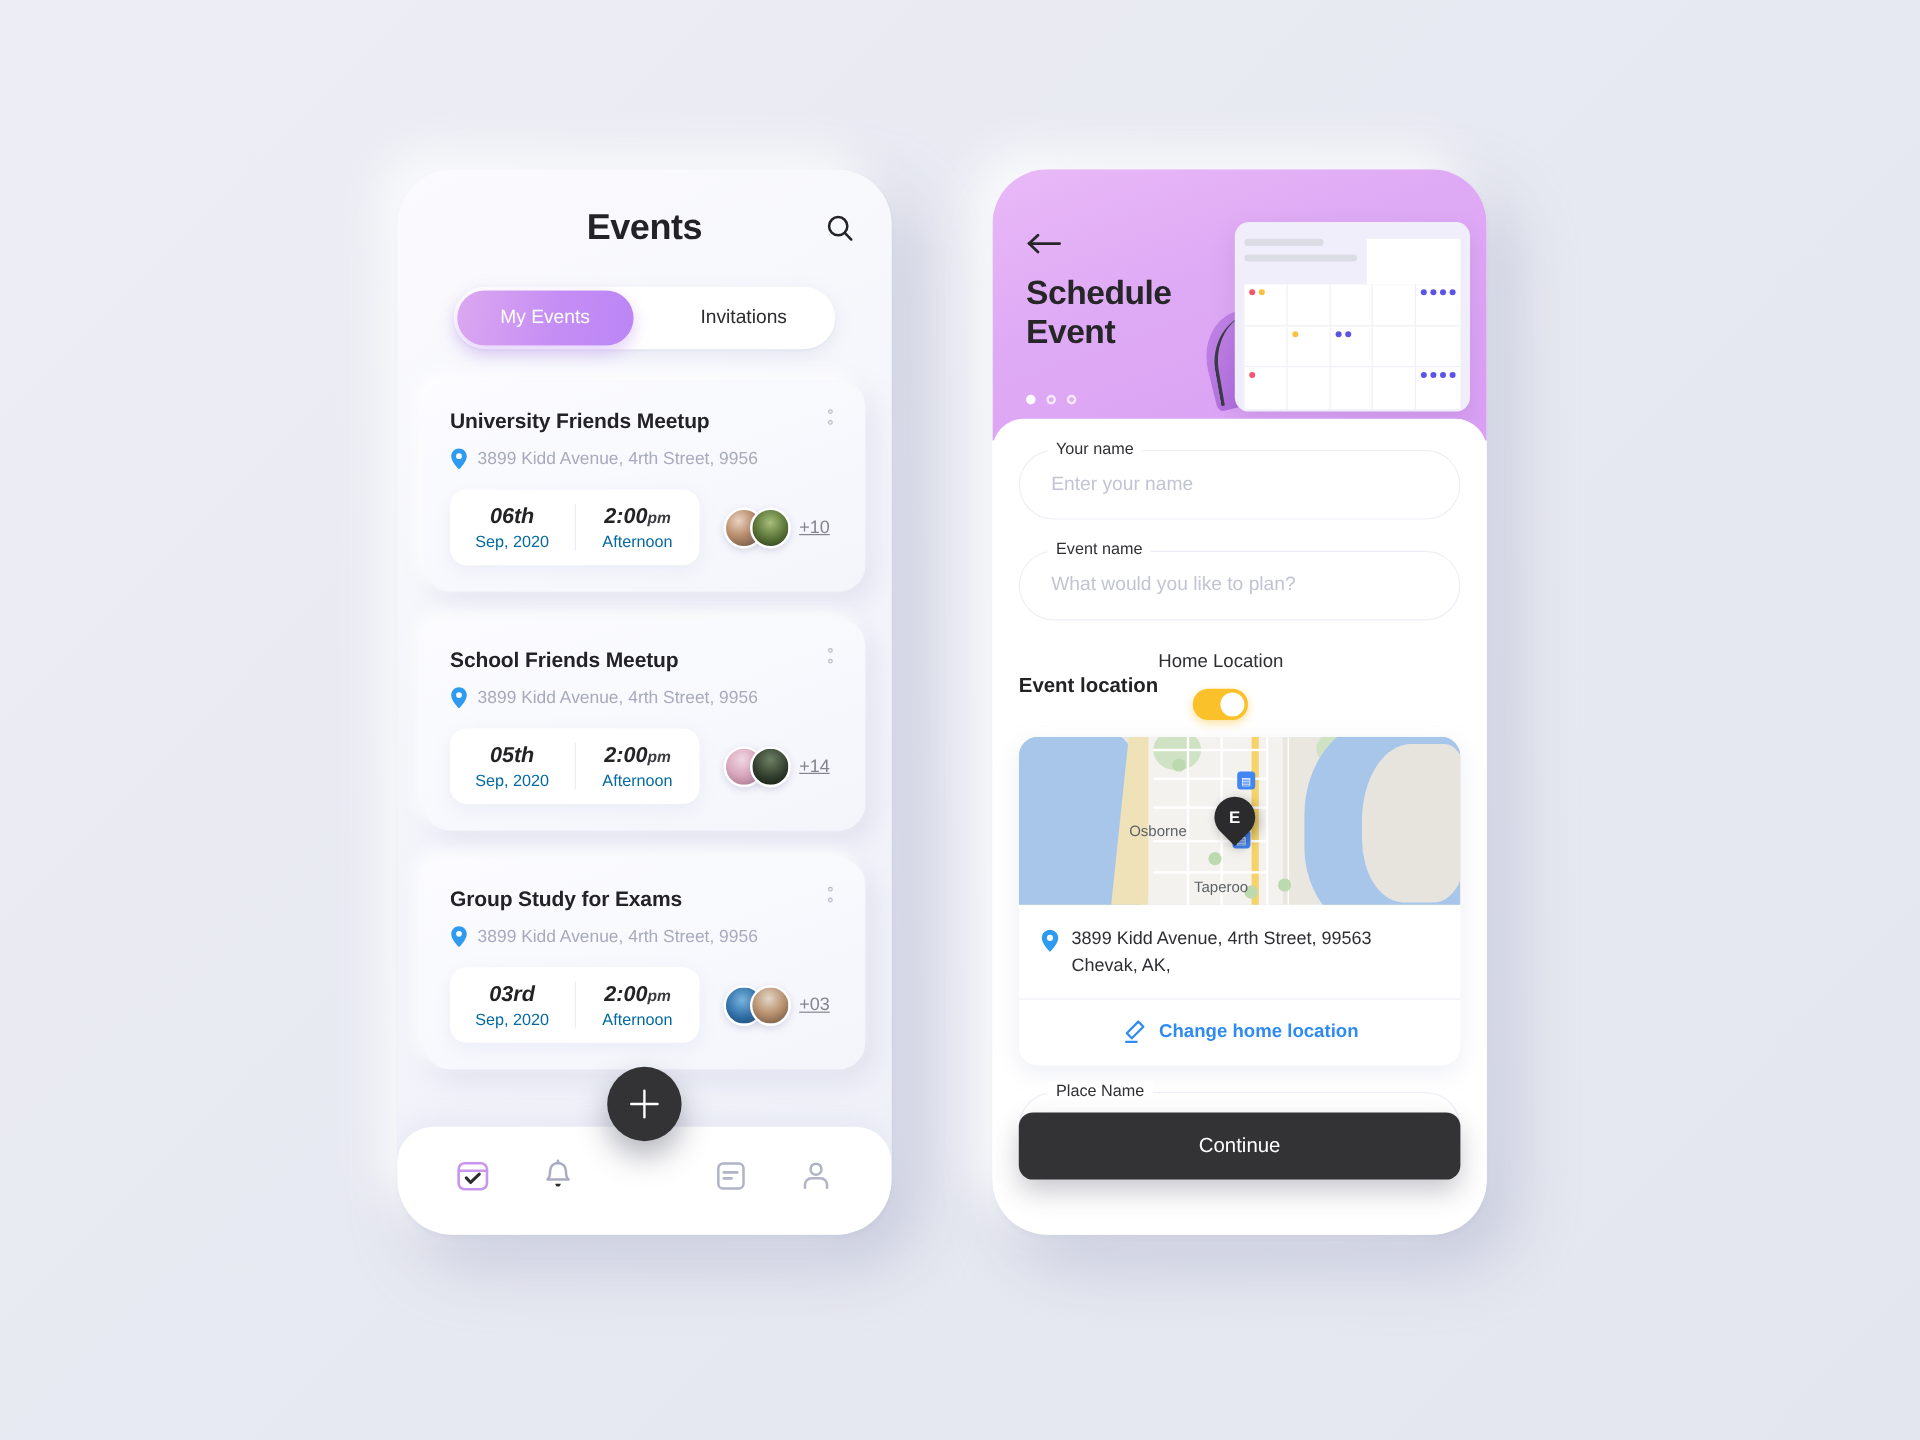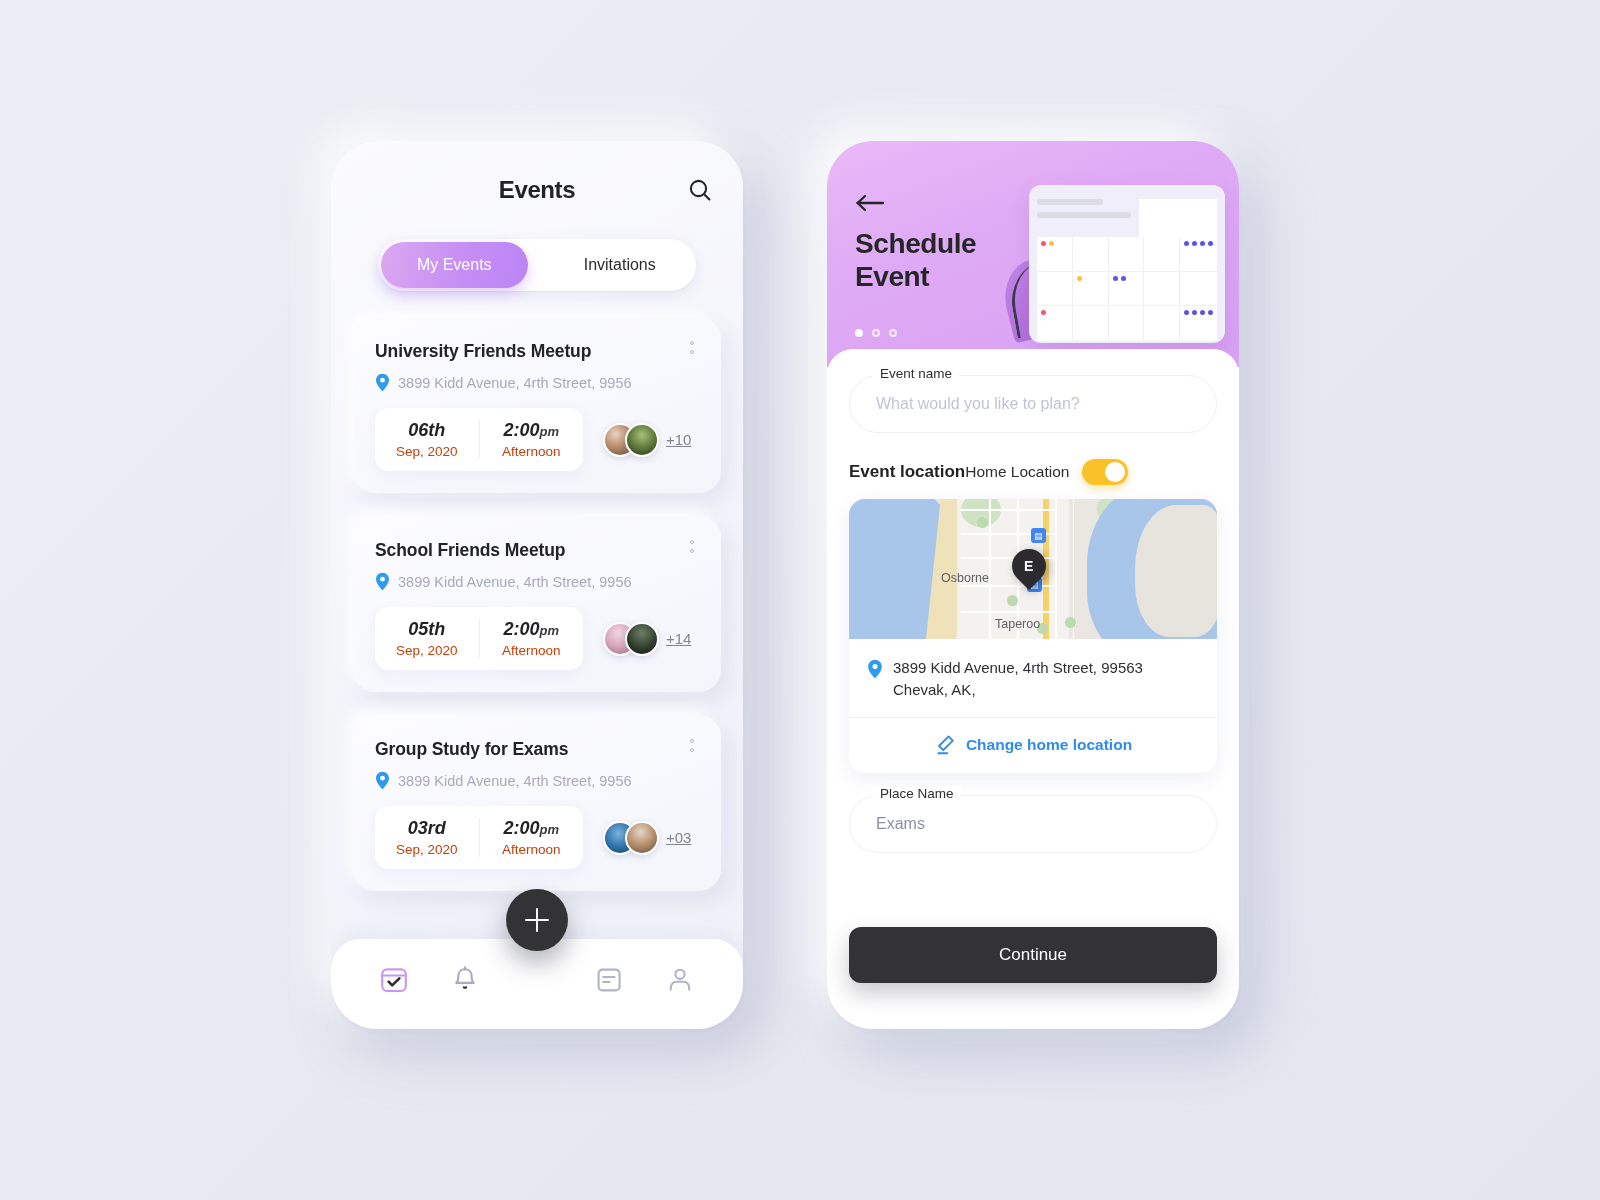--- a/index.html
+++ b/index.html
@@ -34,21 +34,21 @@
 
   
   .lp-header {
     position: relative;
     height: 98px;
     display: flex;
     align-items: center;
     justify-content: center;
   }
   .lp-title {
-    font-size: 24px;
+    font-size: 30px;
     font-weight: 700;
     color: #232325;
     letter-spacing: -0.4px;
   }
   .search-btn {
     position: absolute;
     right: 26px;
     top: 50%;
     transform: translateY(-50%);
     width: 34px; height: 34px;
@@ -129,21 +129,21 @@
     background: #ffffff;
     border-radius: 14px;
     padding: 12px 0 12px 0;
     display: flex;
     box-shadow: 0 4px 14px rgba(160,166,200,0.13);
   }
   .dt-col { flex: 1; text-align: center; }
   .dt-col + .dt-col { border-left: 1px solid #eceef5; }
   .dt-main { font-size: 18px; font-weight: 700; color: #232326; font-style: italic; }
   .dt-main .suffix { font-size: 13px; font-weight: 600; color: #3b3b40; }
-  .dt-sub { font-size: 13.5px; color: #c2410c; margin-top: 3px; }
+  .dt-sub { font-size: 13.5px; color: #0369a1; margin-top: 3px; }
 
   .attendees { display: flex; align-items: center; margin-left: 20px; }
   .avatar {
     width: 34px; height: 34px; border-radius: 50%;
     border: 2.5px solid #ffffff;
     background-size: cover;
     box-shadow: 0 2px 6px rgba(120,125,160,0.25);
   }
   .avatar + .avatar { margin-left: -12px; }
   .more-count { font-size: 15px; color: #82858f; margin-left: 7px; text-decoration: underline; }
@@ -304,21 +304,21 @@
     font-weight: 500;
   }
   .field-ph { font-size: 16px; color: #c2c4d4; }
   .field-val { font-size: 16px; color: #8d909f; }
 
   .loc-row {
     display: flex; align-items: center; justify-content: flex-start;
     margin-top: 4px; margin-bottom: 14px;
   }
   .loc-title { font-size: 17px; font-weight: 700; color: #232326; }
-  .loc-right { display: flex; align-items: center; gap: 13px; }
+  .loc-right { display: flex; align-items: center; gap: 13px; flex-direction: column; }
   .loc-toggle-label { font-size: 15.5px; color: #2f2f33; }
   .toggle {
     width: 46px; height: 26px; border-radius: 13px;
     background: #fbc12a; position: relative; cursor: pointer;
     box-shadow: 0 3px 8px rgba(250,190,40,0.45);
   }
   .toggle .knob {
     position: absolute; right: 3px; top: 3px;
     width: 20px; height: 20px; border-radius: 50%; background: #fff;
   }
@@ -619,20 +619,26 @@
             <i class="cd blue"></i>
             <i class="cd blue"></i>
             <i class="cd blue"></i>
           </div>
       </div>
     </div>
   </div>
 
   <div class="rp-sheet">
 
+    <div class="field">
+      <div class="field-label">Your name</div>
+      <div class="field-box">
+        <span class="field-ph">Enter your name</span>
+      </div>
+    </div>
 
     <div class="field">
       <div class="field-label">Event name</div>
       <div class="field-box">
         <span class="field-ph">What would you like to plan?</span>
       </div>
     </div>
 
     <div class="loc-row">
       <div class="loc-title">Event location</div>

